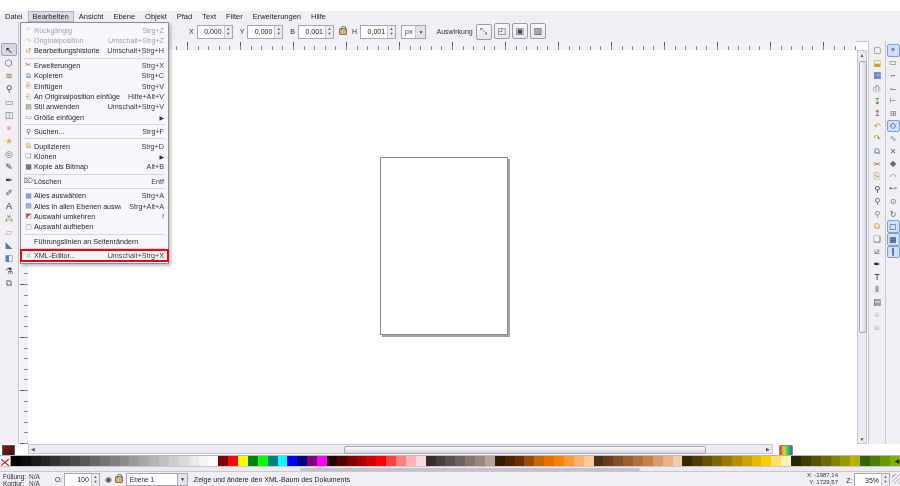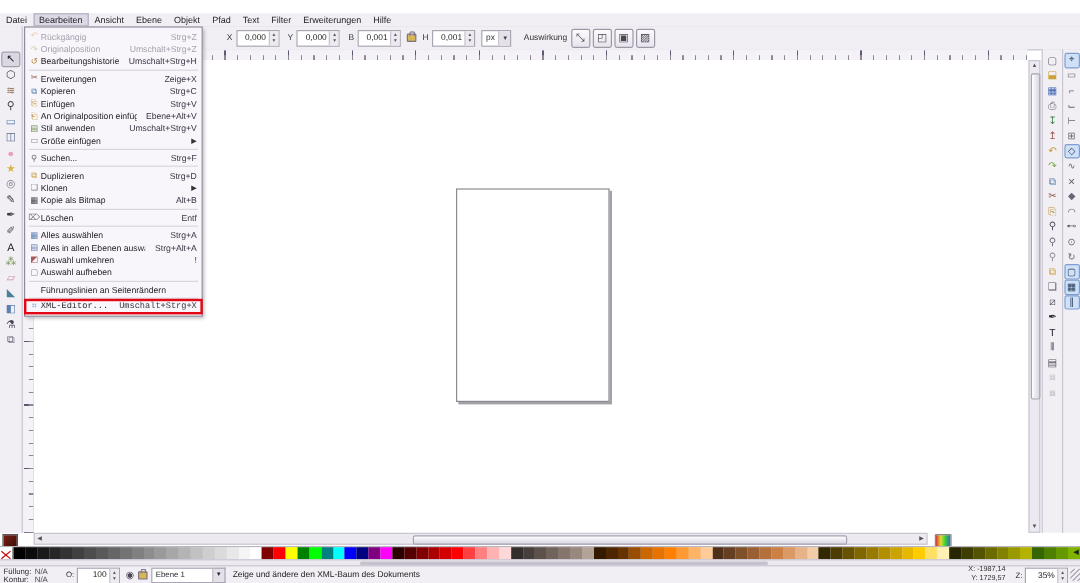--- a/index.html
+++ b/index.html
@@ -102,21 +102,21 @@
   
   #editmenu{left:20px;top:22px;width:147px;background:#f8f6fb;border:1px solid #8f8a9c;box-shadow:2px 2px 3px rgba(0,0,0,.25);z-index:50;padding:2px 0;}
   .mrow{display:flex;align-items:center;height:10.4px;padding:0 4px 0 2px;font-size:7.2px;white-space:nowrap;}
   .mrow .ic{width:11px;text-align:center;font-size:7px;flex:0 0 11px;}
   .mrow .lab{flex:1 1 auto;overflow:hidden;}
   .mrow .sc{margin-left:8px;color:#3a3744;}
   .mrow .subarrow{margin-left:8px;font-size:6px;color:#333;}
   .mrow.disabled .lab,.mrow.disabled .sc{color:#a5a1ad;}
   .mrow.disabled .ic{opacity:.45;}
   .msep{height:1px;background:#d9d5e0;margin:1.5px 3px;}
-  .mrow.hl{outline:2px solid #e30613;outline-offset:-1px;font-family:Liberation Mono, monospace;}
+  .mrow.hl{outline:2px solid #e30613;outline-offset:-1px;}
 </style>
 </head>
 <body>
 
 <div id="app" class="nosel">
 
 
   <div id="menubar" class="abs">
       <div class="mitem" style="display: inline-block;">Datei</div>
       <div class="mitem active" style="display: inline-block;">Bearbeiten</div>
@@ -484,36 +484,36 @@
       </div>
       <div class="mrow">
         <span class="ic" style="color: rgb(179, 128, 47);">↺</span>
         <span class="lab">Bearbeitungshistorie...</span>
         <span class="sc">Umschalt+Strg+H</span>
       </div>
       <div class="msep"></div>
       <div class="mrow">
         <span class="ic" style="color: rgb(138, 90, 74);">✂</span>
         <span class="lab">Erweiterungen</span>
-        <span class="sc">Zeige+X</span>
+        <span class="sc">Strg+X</span>
       </div>
       <div class="mrow">
         <span class="ic" style="color: rgb(91, 127, 174);">⧉</span>
         <span class="lab">Kopieren</span>
         <span class="sc">Strg+C</span>
       </div>
       <div class="mrow">
         <span class="ic" style="color: rgb(184, 146, 58);">⎘</span>
         <span class="lab">Einfügen</span>
         <span class="sc">Strg+V</span>
       </div>
       <div class="mrow">
         <span class="ic" style="color: rgb(184, 146, 58);">⎗</span>
         <span class="lab">An Originalposition einfügen</span>
-        <span class="sc">Ebene+Alt+V</span>
+        <span class="sc">Hilfe+Alt+V</span>
       </div>
       <div class="mrow">
         <span class="ic" style="color: rgb(111, 143, 78);">▤</span>
         <span class="lab">Stil anwenden</span>
         <span class="sc">Umschalt+Strg+V</span>
       </div>
       <div class="mrow">
         <span class="ic" style="color: rgb(136, 136, 136);">▭</span>
         <span class="lab">Größe einfügen</span>
         <span class="subarrow">▶</span>

